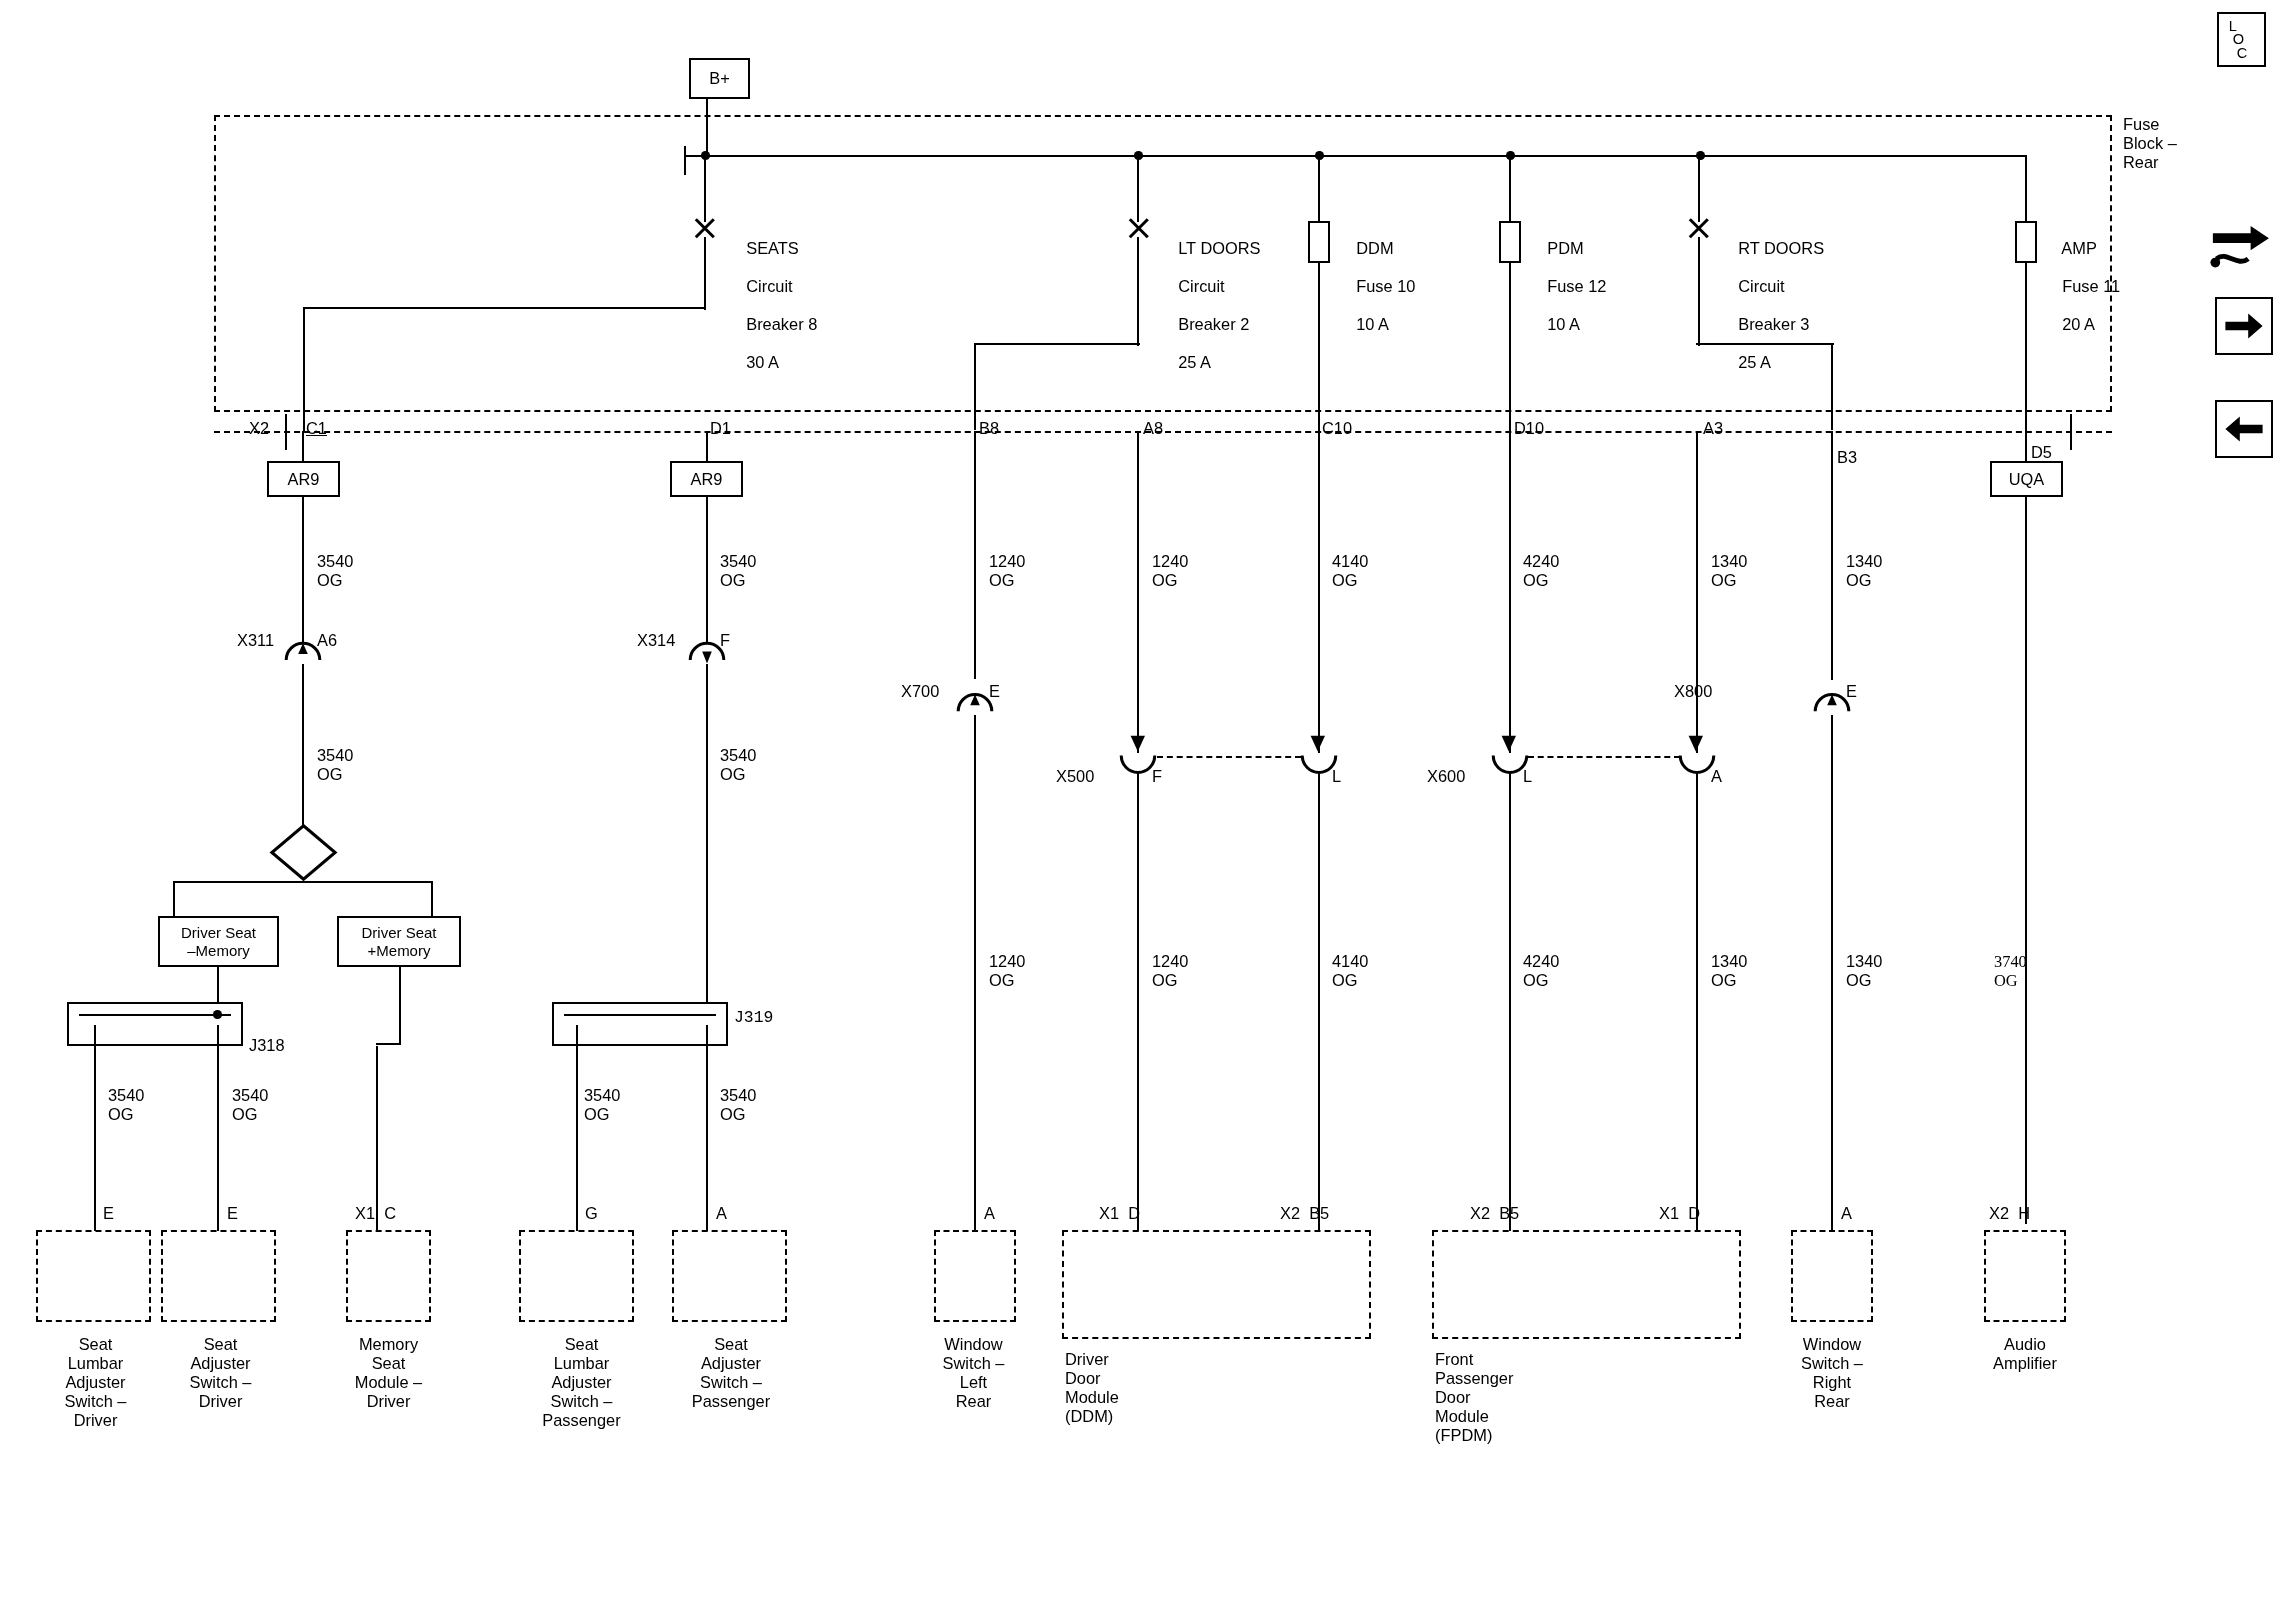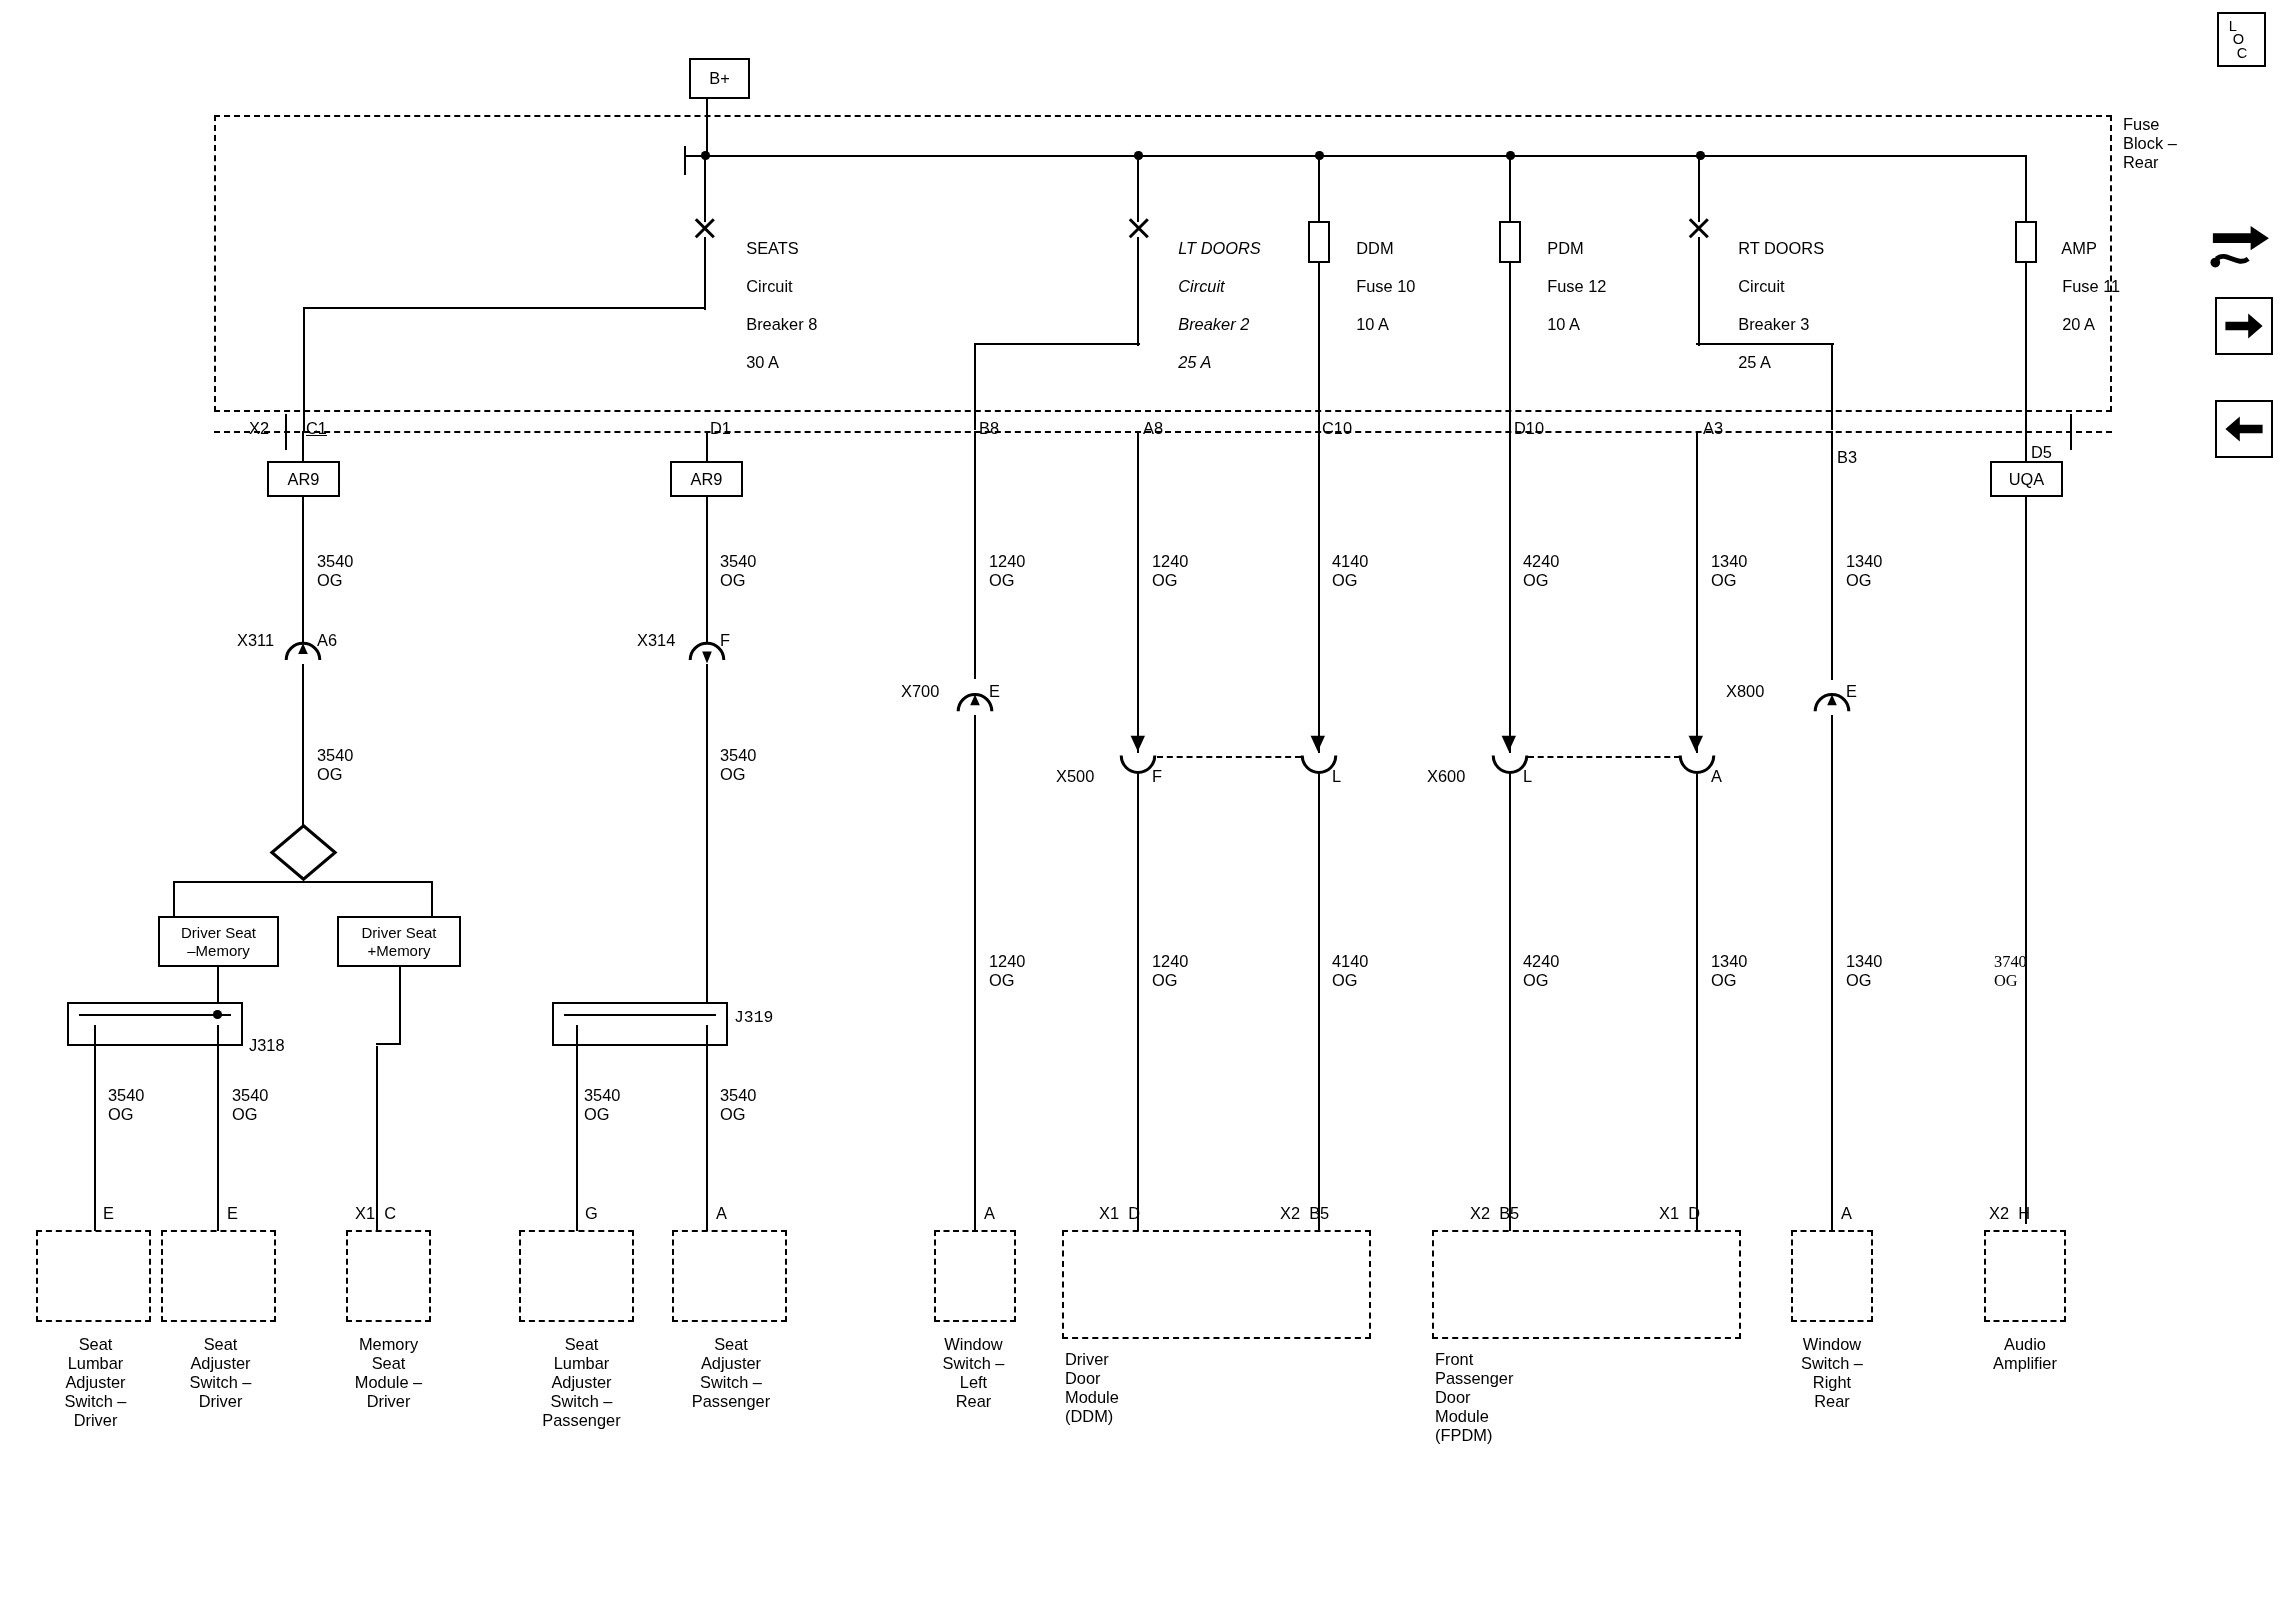--- a/index.html
+++ b/index.html
@@ -57,21 +57,21 @@
     <span>Breaker 8</span><br>
     <span>30 A</span>
   </div>
 
   <div class="ln v" style="left:1137px;top:155px;height:67px;"></div>
   <svg style="left:1119px;top:218px;width:42px;height:24px;" viewBox="0 0 70 40" width="42" height="24">
     <line x1="18" y1="32" x2="48" y2="2" stroke="#000" stroke-width="5"></line>
     <line x1="18" y1="2" x2="48" y2="32" stroke="#000" stroke-width="5"></line>
   </svg>
   <div class="ln v" style="left:1137px;top:237px;height:109px;"></div>
-  <div class="lbl" style="left:1160px;top:220px;font-style:italic;">
+  <div class="lbl" style="left:1160px;top:220px;">
     <span>LT DOORS</span><br>
     <span>Circuit</span><br>
     <span>Breaker 2</span><br>
     <span>25 A</span>
   </div>
 
   <div class="ln v" style="left:1318px;top:155px;height:67px;"></div>
   <div class="fuse" style="left:1308px;top:221px;width:22px;height:42px;"></div>
   <div class="ln v" style="left:1318px;top:261px;height:170px;"></div>
   <div class="lbl" style="left:1338px;top:220px;">
@@ -225,21 +225,21 @@
   <div class="dashline-h" style="left:1528px;top:756px;width:152px;"></div>
   <svg style="left:1498px;top:731px;width:24px;height:24px;" viewBox="0 0 40 40" width="24" height="24">
     <polygon points="18,34 6,8 30,8" fill="#000"></polygon>
   </svg>
   <svg style="left:1685px;top:731px;width:24px;height:24px;" viewBox="0 0 40 40" width="24" height="24">
     <polygon points="18,34 6,8 30,8" fill="#000"></polygon>
   </svg>
   <div class="ln v" style="left:1509px;top:772px;height:459px;"></div>
   <div class="ln v" style="left:1696px;top:772px;height:459px;"></div>
 
-  <div class="lbl" style="left:1726px;top:682px;">X800</div>
+  <div class="lbl" style="left:1674px;top:682px;">X800</div>
   <div class="lbl" style="left:1846px;top:682px;">E</div>
   <svg style="left:1814px;top:692px;width:36px;height:24px;" viewBox="0 0 60 40" width="36" height="24">
     <path d="M2,32 A28,28 0 0 1 58,32" fill="none" stroke="#000" stroke-width="5"></path>
     <polygon points="30,4 22,22 38,22" fill="#000"></polygon>
   </svg>
   <div class="ln v" style="left:1831px;top:715px;height:516px;"></div>
 
   <div class="lbl" style="left:317px;top:746px;"><span>3540</span><br><span>OG</span></div>
   <div class="lbl" style="left:720px;top:746px;"><span>3540</span><br><span>OG</span></div>
 

